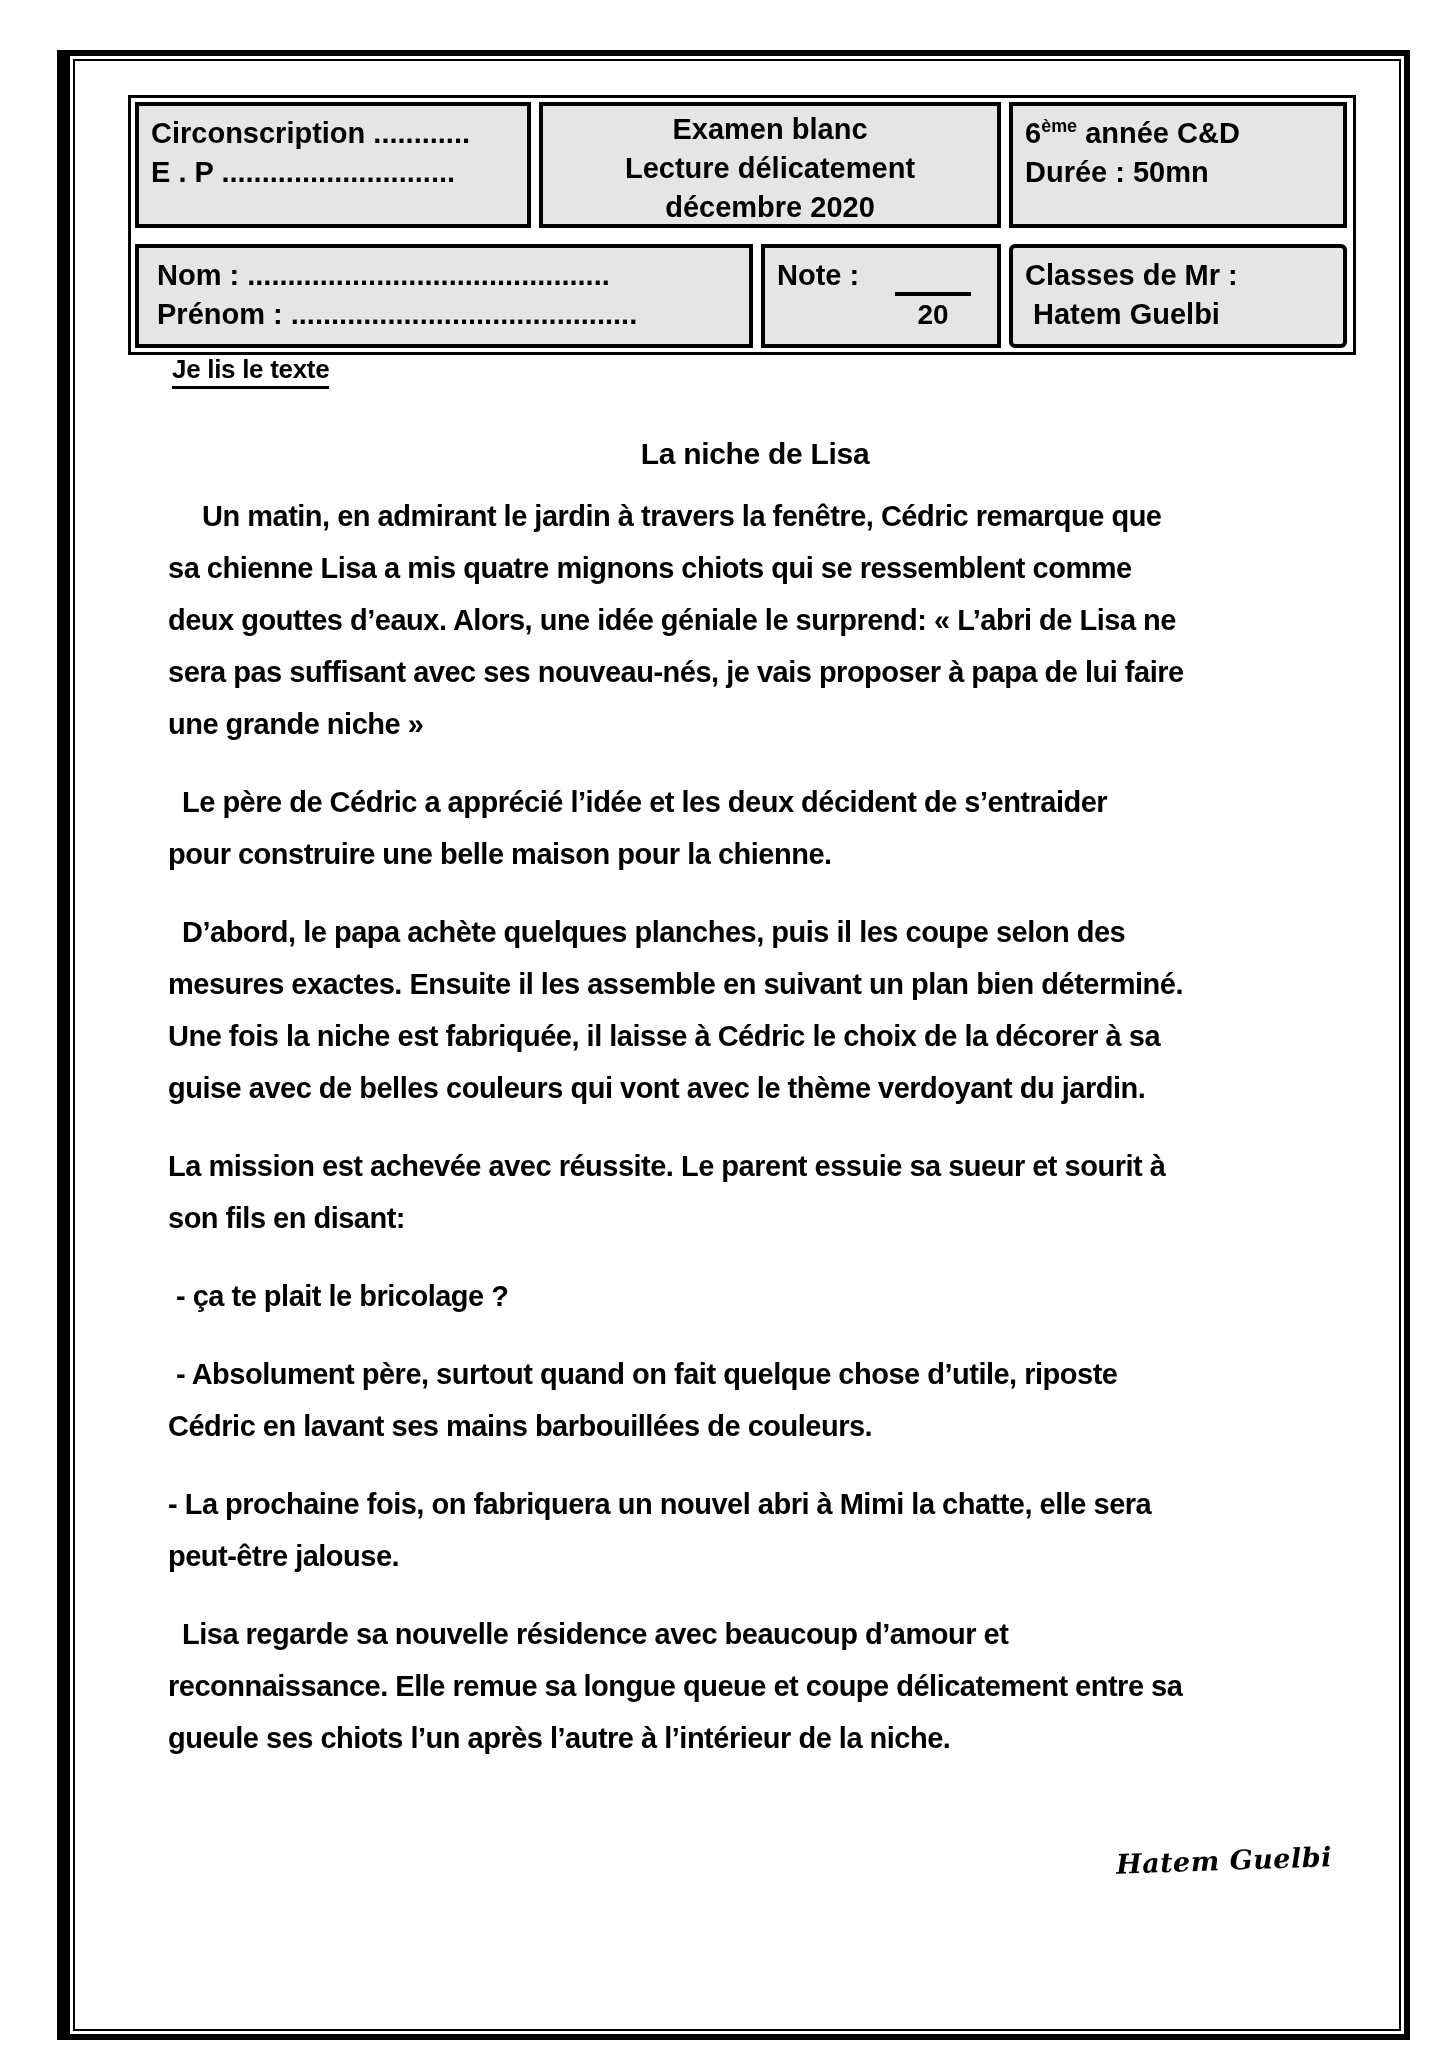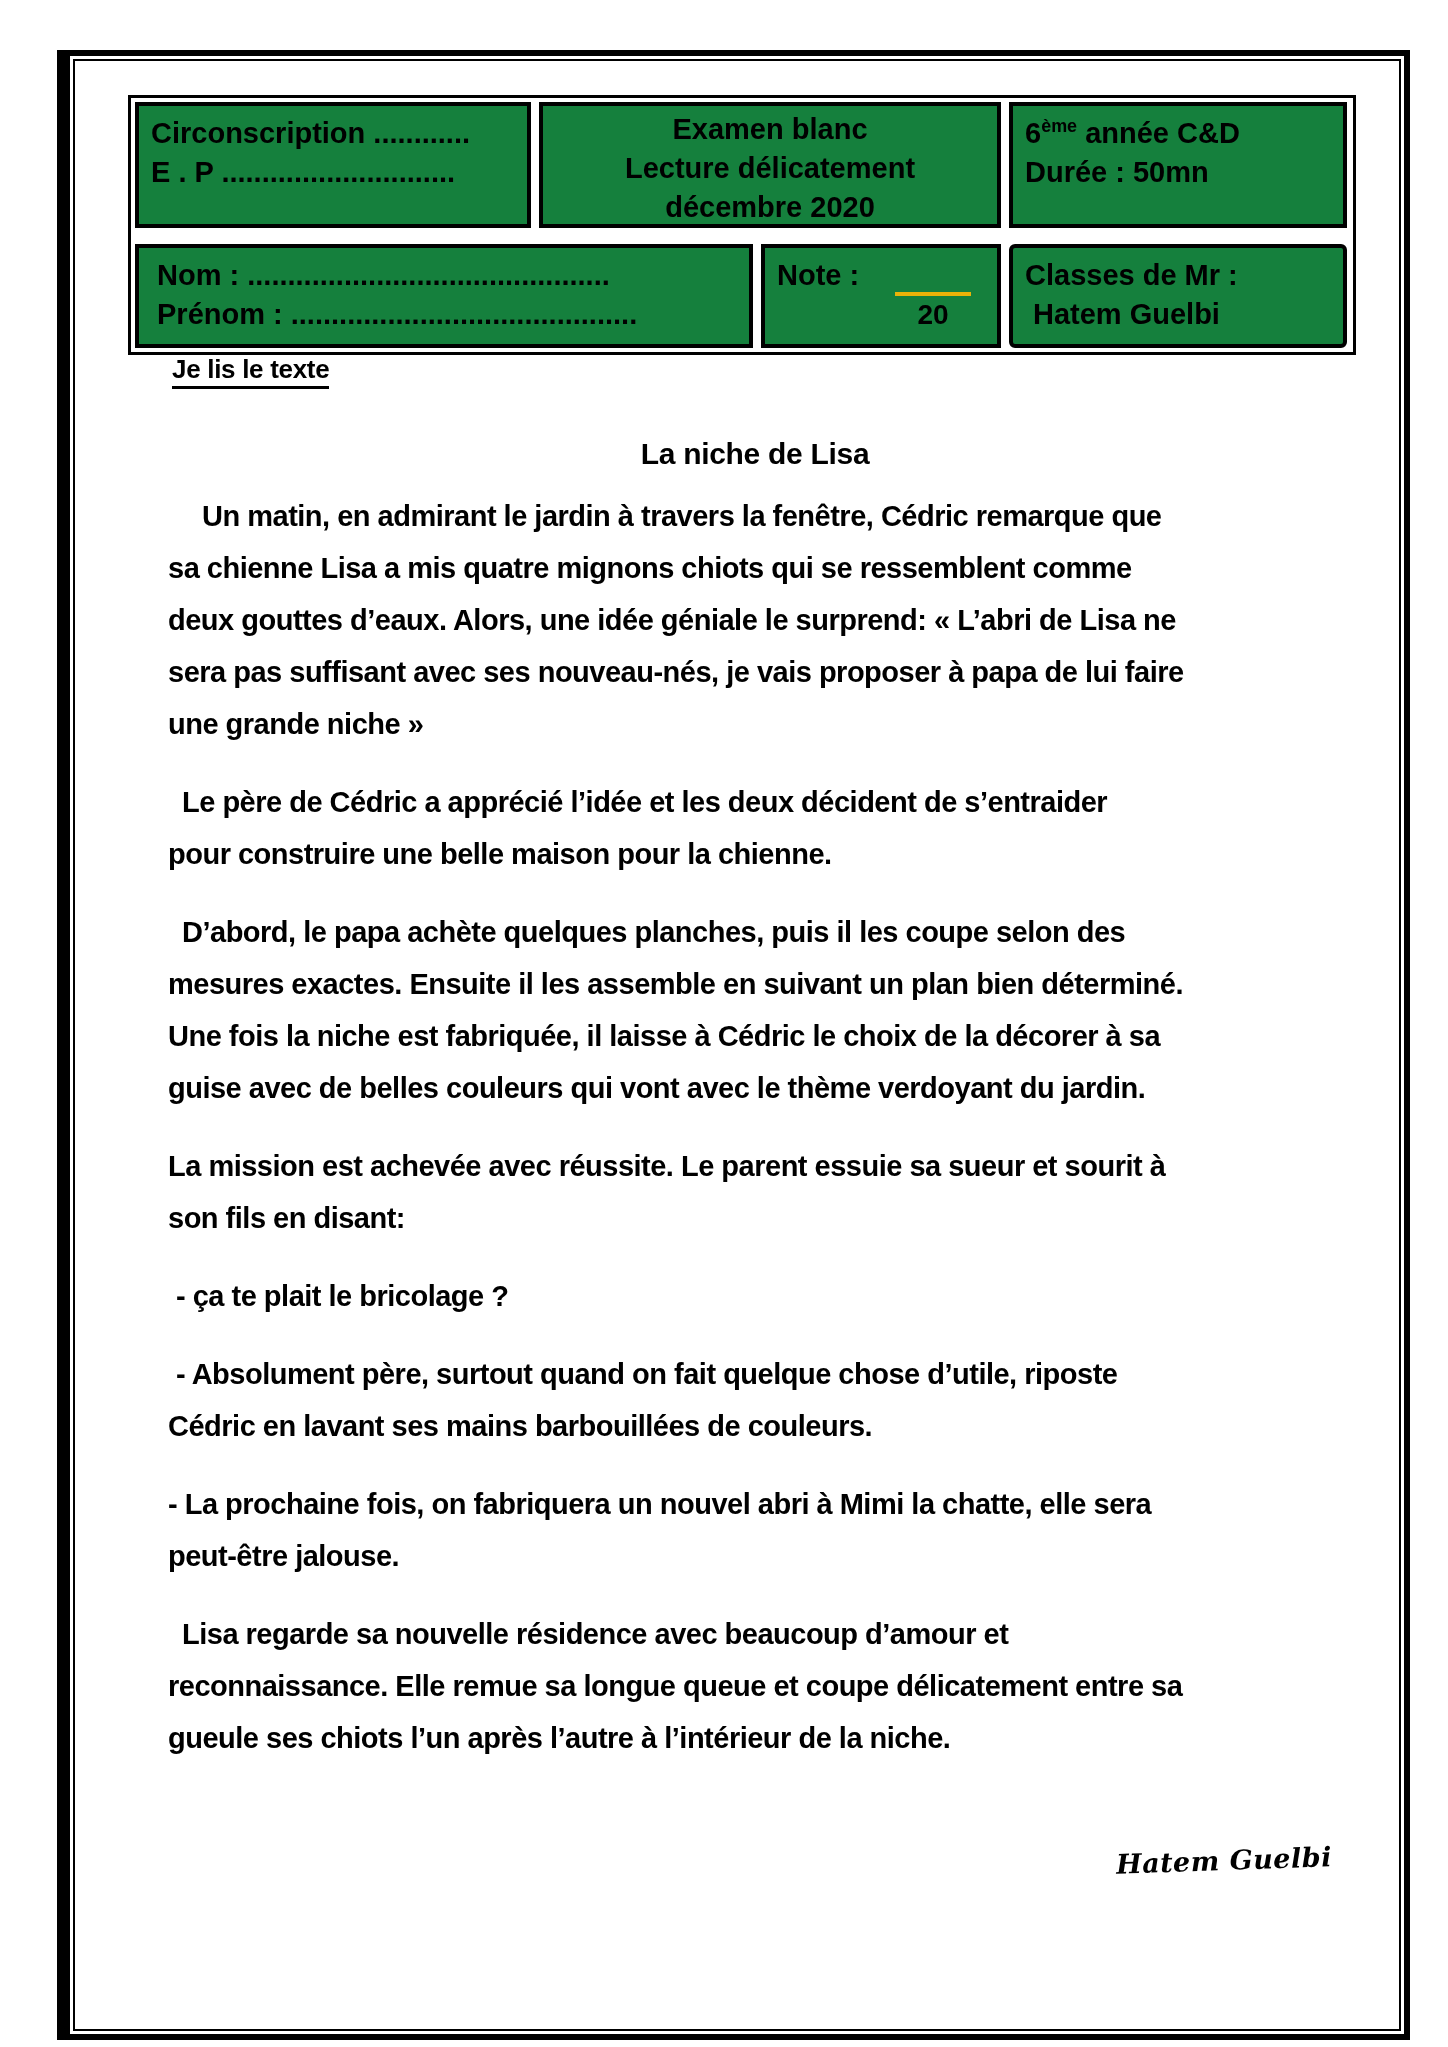--- a/index.html
+++ b/index.html
@@ -37,37 +37,37 @@
     background:#fff;
   }
   .hrow{display:flex;gap:8px;}
   .hcell{
     border:4px solid #000;
     box-sizing:border-box;
     padding:8px 12px;
     font-weight:bold;
     font-size:29px;
     line-height:39px;
-    background:#15803d;
+    background:#e5e5e5;
     position:relative;
   }
   .hrow1 .hcell{height:126px;}
   .hrow2 .hcell{height:104px;margin-top:11px;}
   .cell-circ{flex:0 0 396px;}
   .cell-exam{flex:0 0 462px;text-align:center;padding-top:4px;}
   .cell-grade{flex:0 0 338px;}
   .cell-identity{flex:0 0 618px;padding-left:18px;}
   .cell-note{flex:0 0 240px;}
   .cell-classes{flex:0 0 338px;border-radius:6px;}
   .cell-grade sup{font-size:0.62em;vertical-align:super;line-height:0;}
   .score-box{
     position:absolute;
     right:26px;top:44px;
     width:76px;
-    border-top:4px solid #eab308;
+    border-top:4px solid #000000;
     text-align:center;
     font-size:28px;
     padding-top:2px;
     line-height:34px;
   }
   .classes-name{padding-left:8px;}
 
   
   .section-heading{
     position:absolute;

